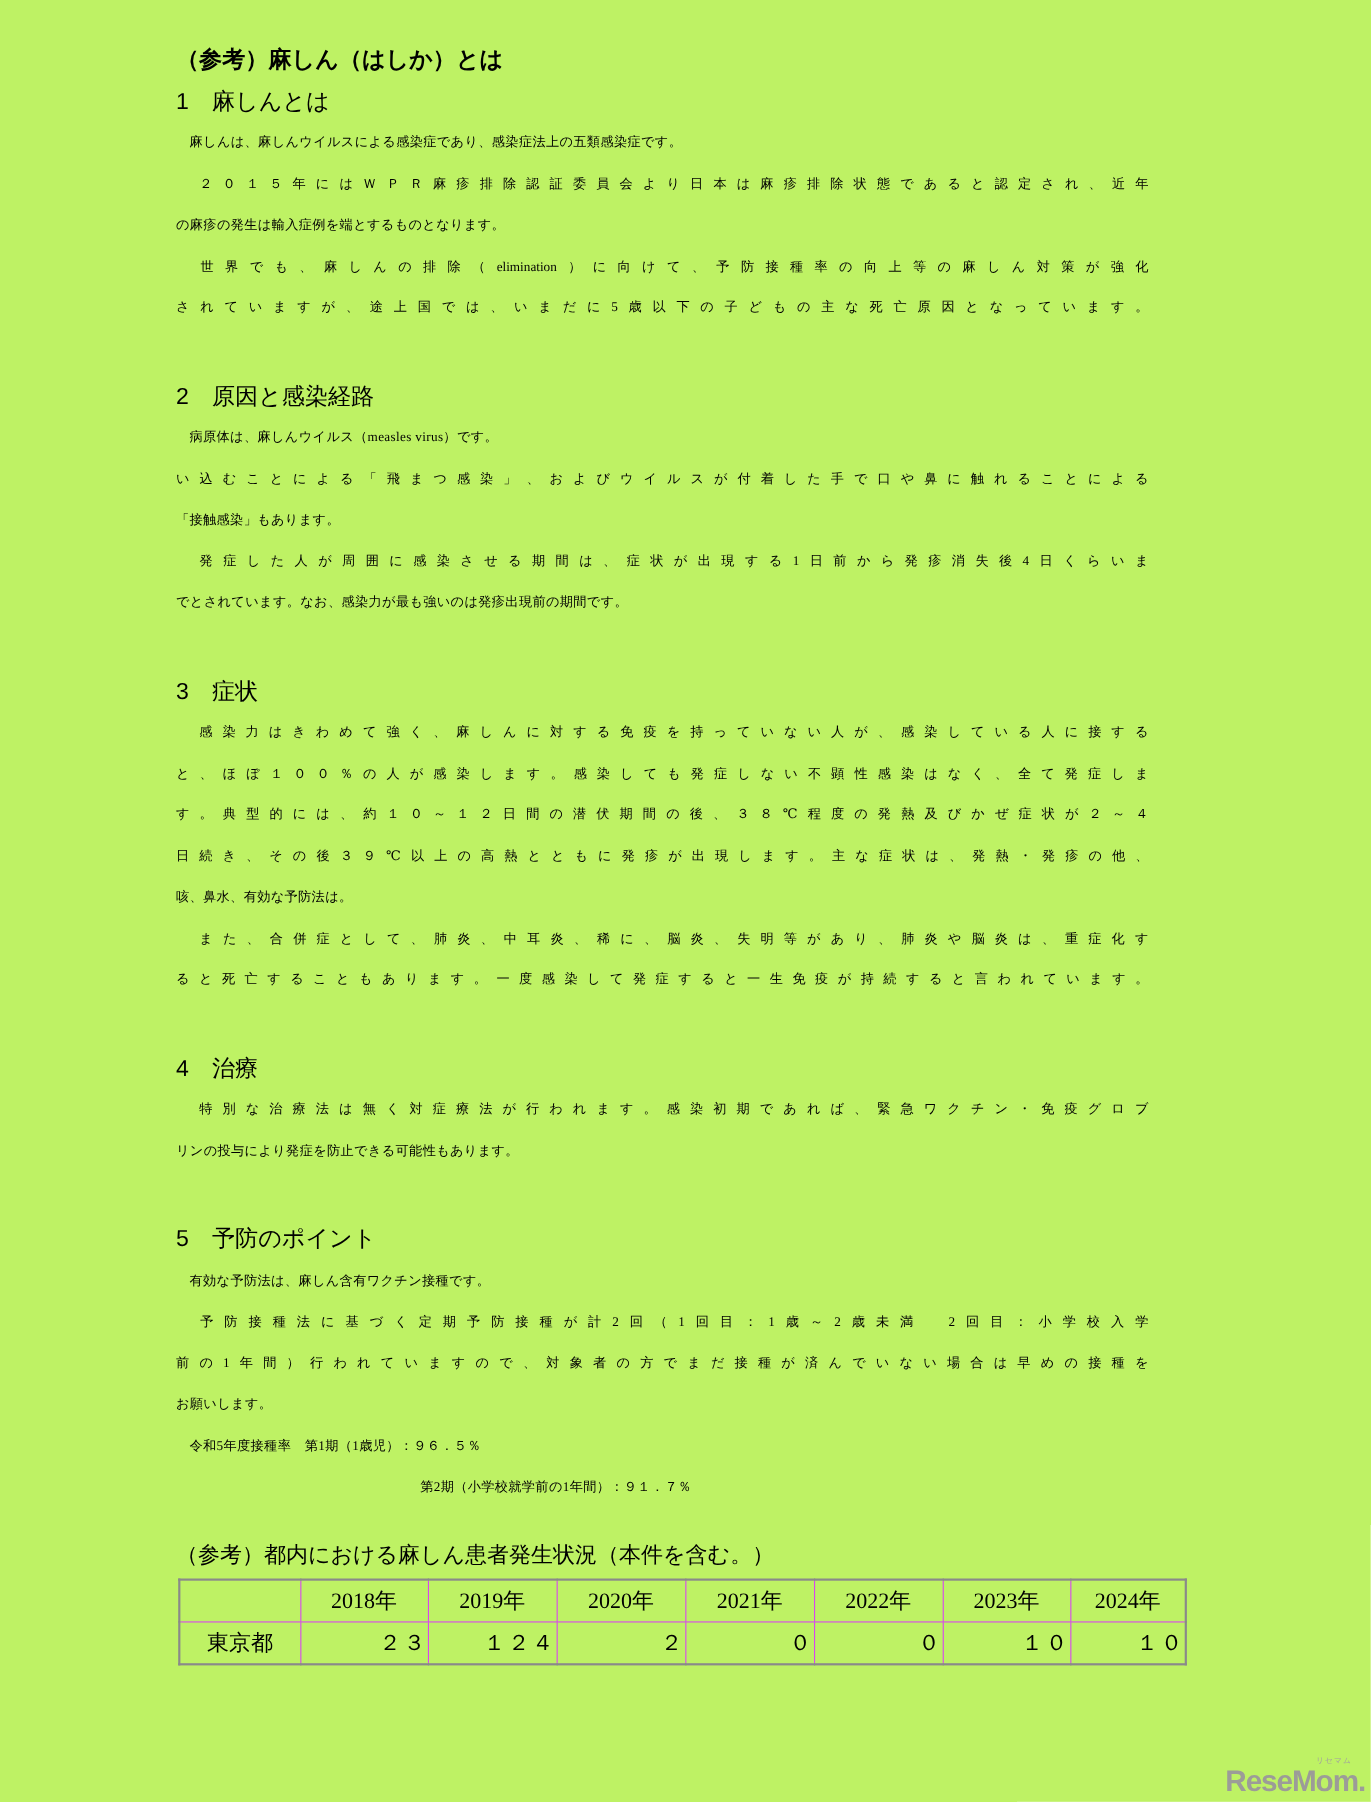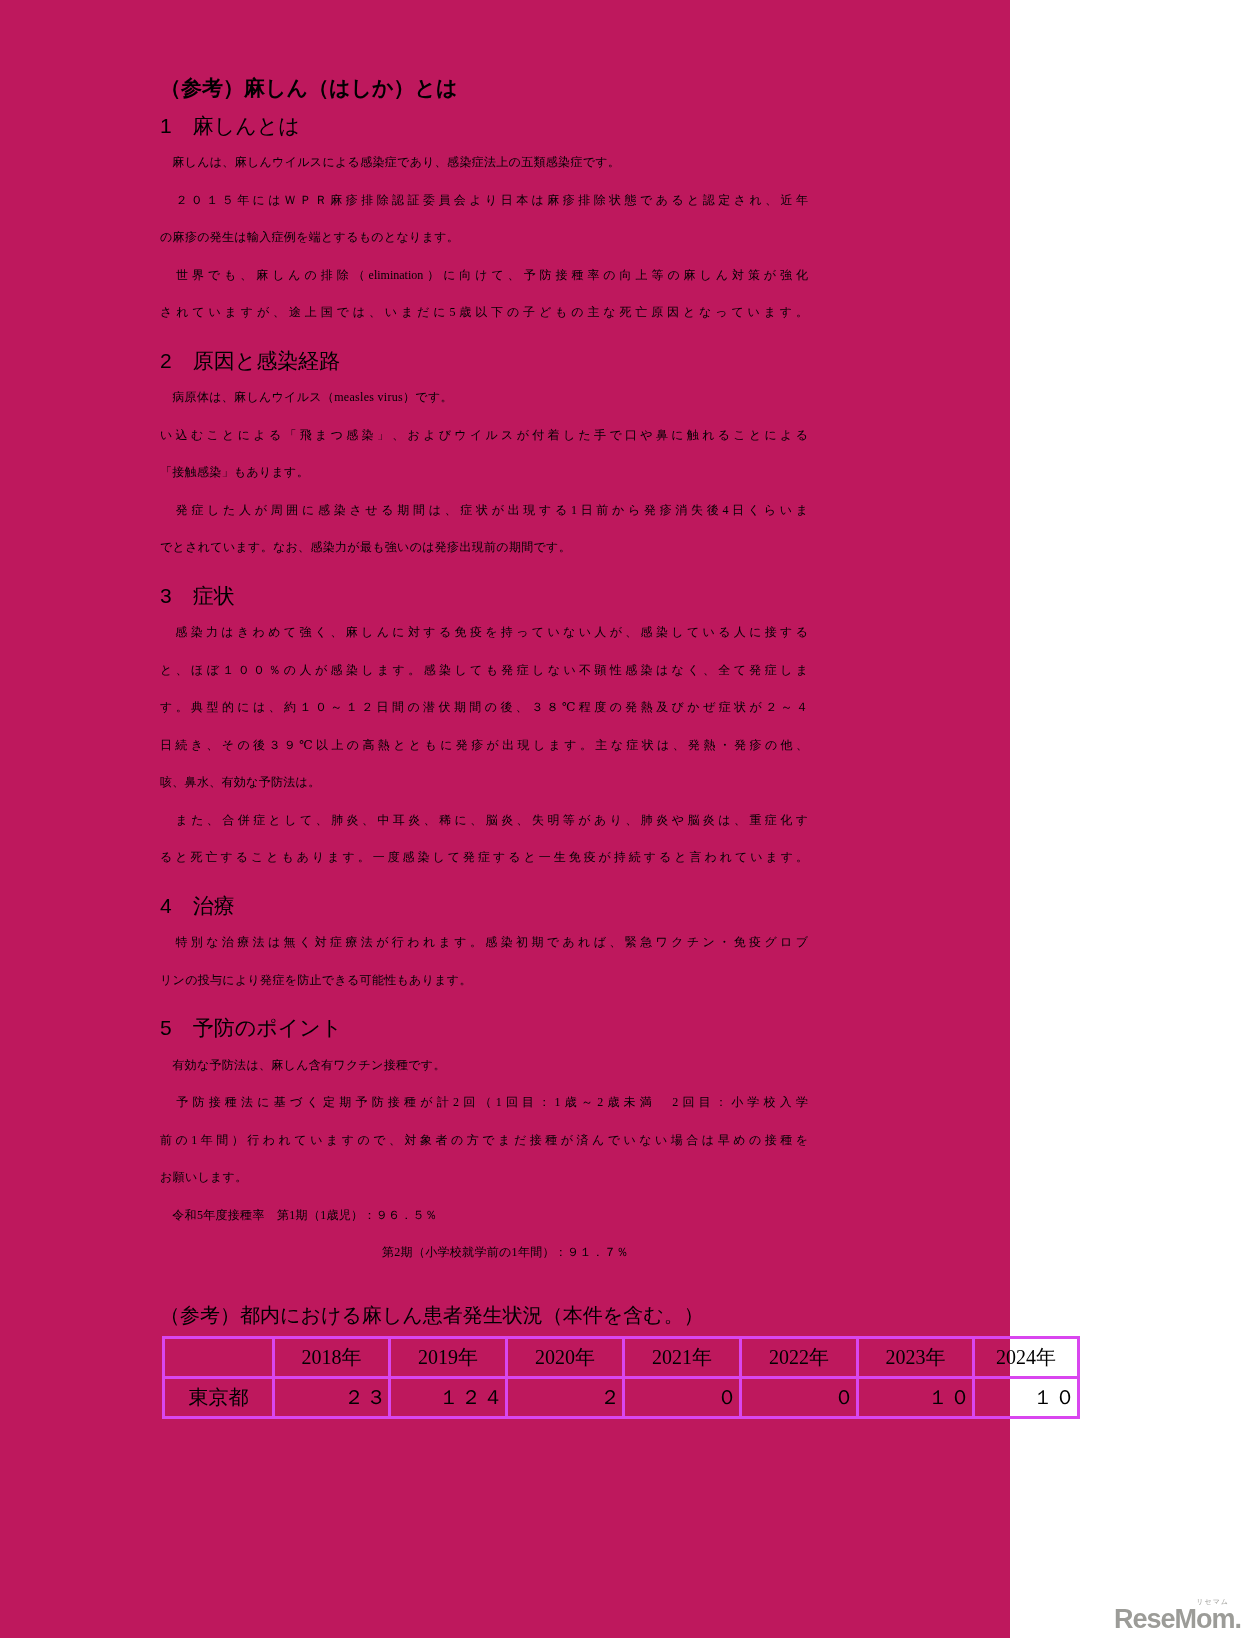--- a/index.html
+++ b/index.html
@@ -11,43 +11,43 @@
     width: 1246px;
     height: 1638px;
     position: relative;
     overflow: hidden;
     color: #000000;
     font-family: "Liberation Serif", "DejaVu Serif", serif;
   }
   .page {
     position: absolute;
     left: 0; top: 0;
-    width: 1010px;
+    width: 1246px;
     height: 1638px;
     box-sizing: border-box;
-    padding: 69px 202px 0 160px;
-    background: #be185d;
+    padding: 36px 202px 0 160px;
+    background: #bef264;
   }
   .doc-title {
     font-family: "Liberation Sans", "DejaVu Sans", sans-serif;
     font-weight: bold;
     font-size: 21px;
     line-height: 37.5px;
     height: 37.5px;
     white-space: nowrap;
   }
   .sec-heading {
     font-family: "Liberation Sans", "DejaVu Sans", sans-serif;
     font-weight: normal;
     font-size: 21px;
     line-height: 37.5px;
     height: 37.5px;
     white-space: nowrap;
   }
-  .sec-heading.spaced { margin-top: 10px; }
+  .sec-heading.spaced { margin-top: 43px; }
   .line {
     font-size: 12px;
     line-height: 37.5px;
     height: 37.5px;
     letter-spacing: 0.3px;
   }
   .line.full {
     text-align: justify;
     text-align-last: justify;
     letter-spacing: 0;
@@ -64,21 +64,21 @@
     margin-top: 2px;
     margin-left: 2px;
     border-collapse: collapse;
     table-layout: fixed;
     width: 915px;
     font-size: 20px;
     border: 2px solid #8a8a8a;
   }
   table.patients-table th,
   table.patients-table td {
-    border: 3px solid #d946ef;
+    border: 1px solid #d946ef;
     height: 37px;
     padding: 0;
     font-weight: normal;
     overflow: hidden;
     white-space: nowrap;
   }
   th.year-cell { text-align: center; }
   td.row-label { text-align: center; }
   td.num-cell {
     text-align: right;

